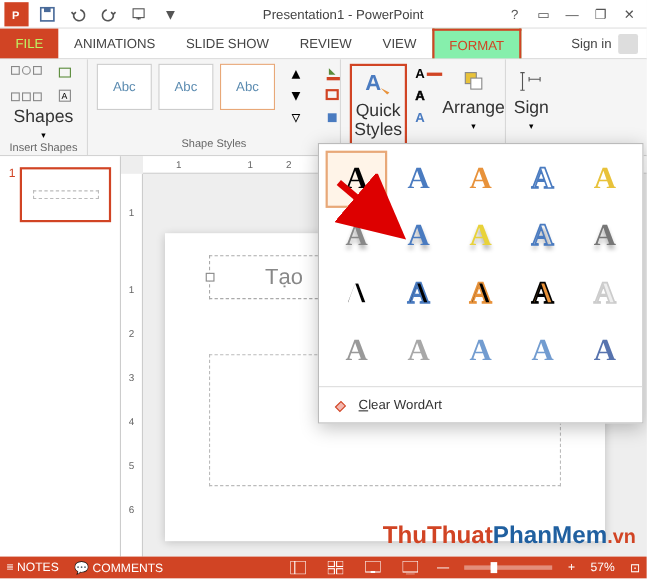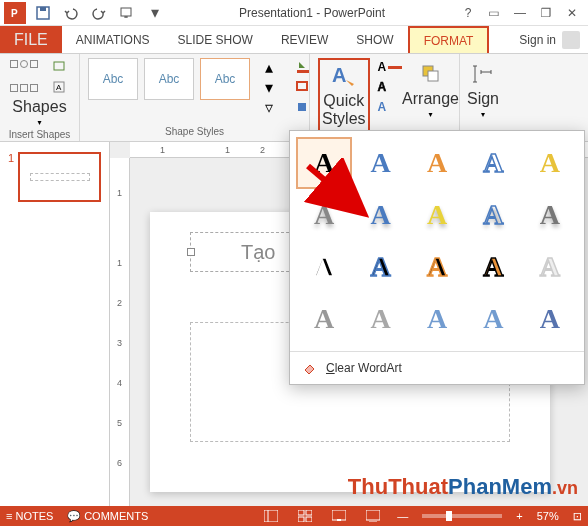--- a/index.html
+++ b/index.html
@@ -10,23 +10,23 @@
 .app-icon { width: 22px; height: 22px; background: #d14424; margin-left: 4px; display: flex; align-items: center; justify-content: center; }
 .app-icon svg { width: 14px; height: 14px; }
 .qat { display: flex; gap: 10px; margin-left: 8px; }
 .qat-btn { width: 18px; height: 18px; display: flex; align-items: center; justify-content: center; color: #555; cursor: pointer; }
 .title { flex: 1; text-align: center; font-size: 12px; color: #444; }
 .winctrl { display: flex; gap: 10px; margin-right: 8px; }
 .winctrl span { width: 16px; height: 16px; display: flex; align-items: center; justify-content: center; color: #555; cursor: pointer; font-size: 12px; }
 
 
 .tabs { height: 28px; display: flex; align-items: stretch; border-bottom: 1px solid #d0d0d0; }
-.tab-file { background: #d14424; color: #e5e5e5; font-size: 16px; padding: 0 14px; display: flex; align-items: center; }
+.tab-file { background: #d14424; color: #bef264; font-size: 12px; padding: 0 14px; display: flex; align-items: center; }
 .tab { color: #444; font-size: 12px; padding: 0 14px; display: flex; align-items: center; cursor: pointer; }
-.tab.active { border: 2px solid #d14424; border-bottom: none; background: #fef9c3; color: #d14424; }
+.tab.active { border: 2px solid #d14424; border-bottom: none; background: #86efac; color: #d14424; }
 .signin { margin-left: auto; font-size: 12px; color: #444; display: flex; align-items: center; gap: 6px; padding-right: 8px; }
 .avatar { width: 18px; height: 18px; background: #ddd; border-radius: 2px; }
 
 
 .ribbon { height: 88px; background: #f5f5f5; border-bottom: 1px solid #d0d0d0; display: flex; }
 .group { border-right: 1px solid #d8d8d8; padding: 4px 8px 2px; display: flex; flex-direction: column; }
 .group-label { font-size: 10px; color: #666; text-align: center; margin-top: auto; padding-bottom: 2px; }
 .group-body { display: flex; align-items: flex-start; gap: 4px; flex: 1; }
 
 .shapes-gallery { width: 36px; height: 50px; display: flex; flex-wrap: wrap; gap: 2px; padding: 2px; }
@@ -131,21 +131,21 @@
     <span>❐</span>
     <span>✕</span>
   </div>
 </div>
 
 <div class="tabs">
   <div class="tab-file">FILE</div>
   <div class="tab">ANIMATIONS</div>
   <div class="tab">SLIDE SHOW</div>
   <div class="tab">REVIEW</div>
-  <div class="tab">SHOW</div>
+  <div class="tab">VIEW</div>
   <div class="tab active">FORMAT</div>
   <div class="signin">
     <span>Sign in</span>
     <span class="avatar"></span>
   </div>
 </div>
 
 <div class="ribbon">
   <div class="group" style="width:80px">
     <div class="group-body">

